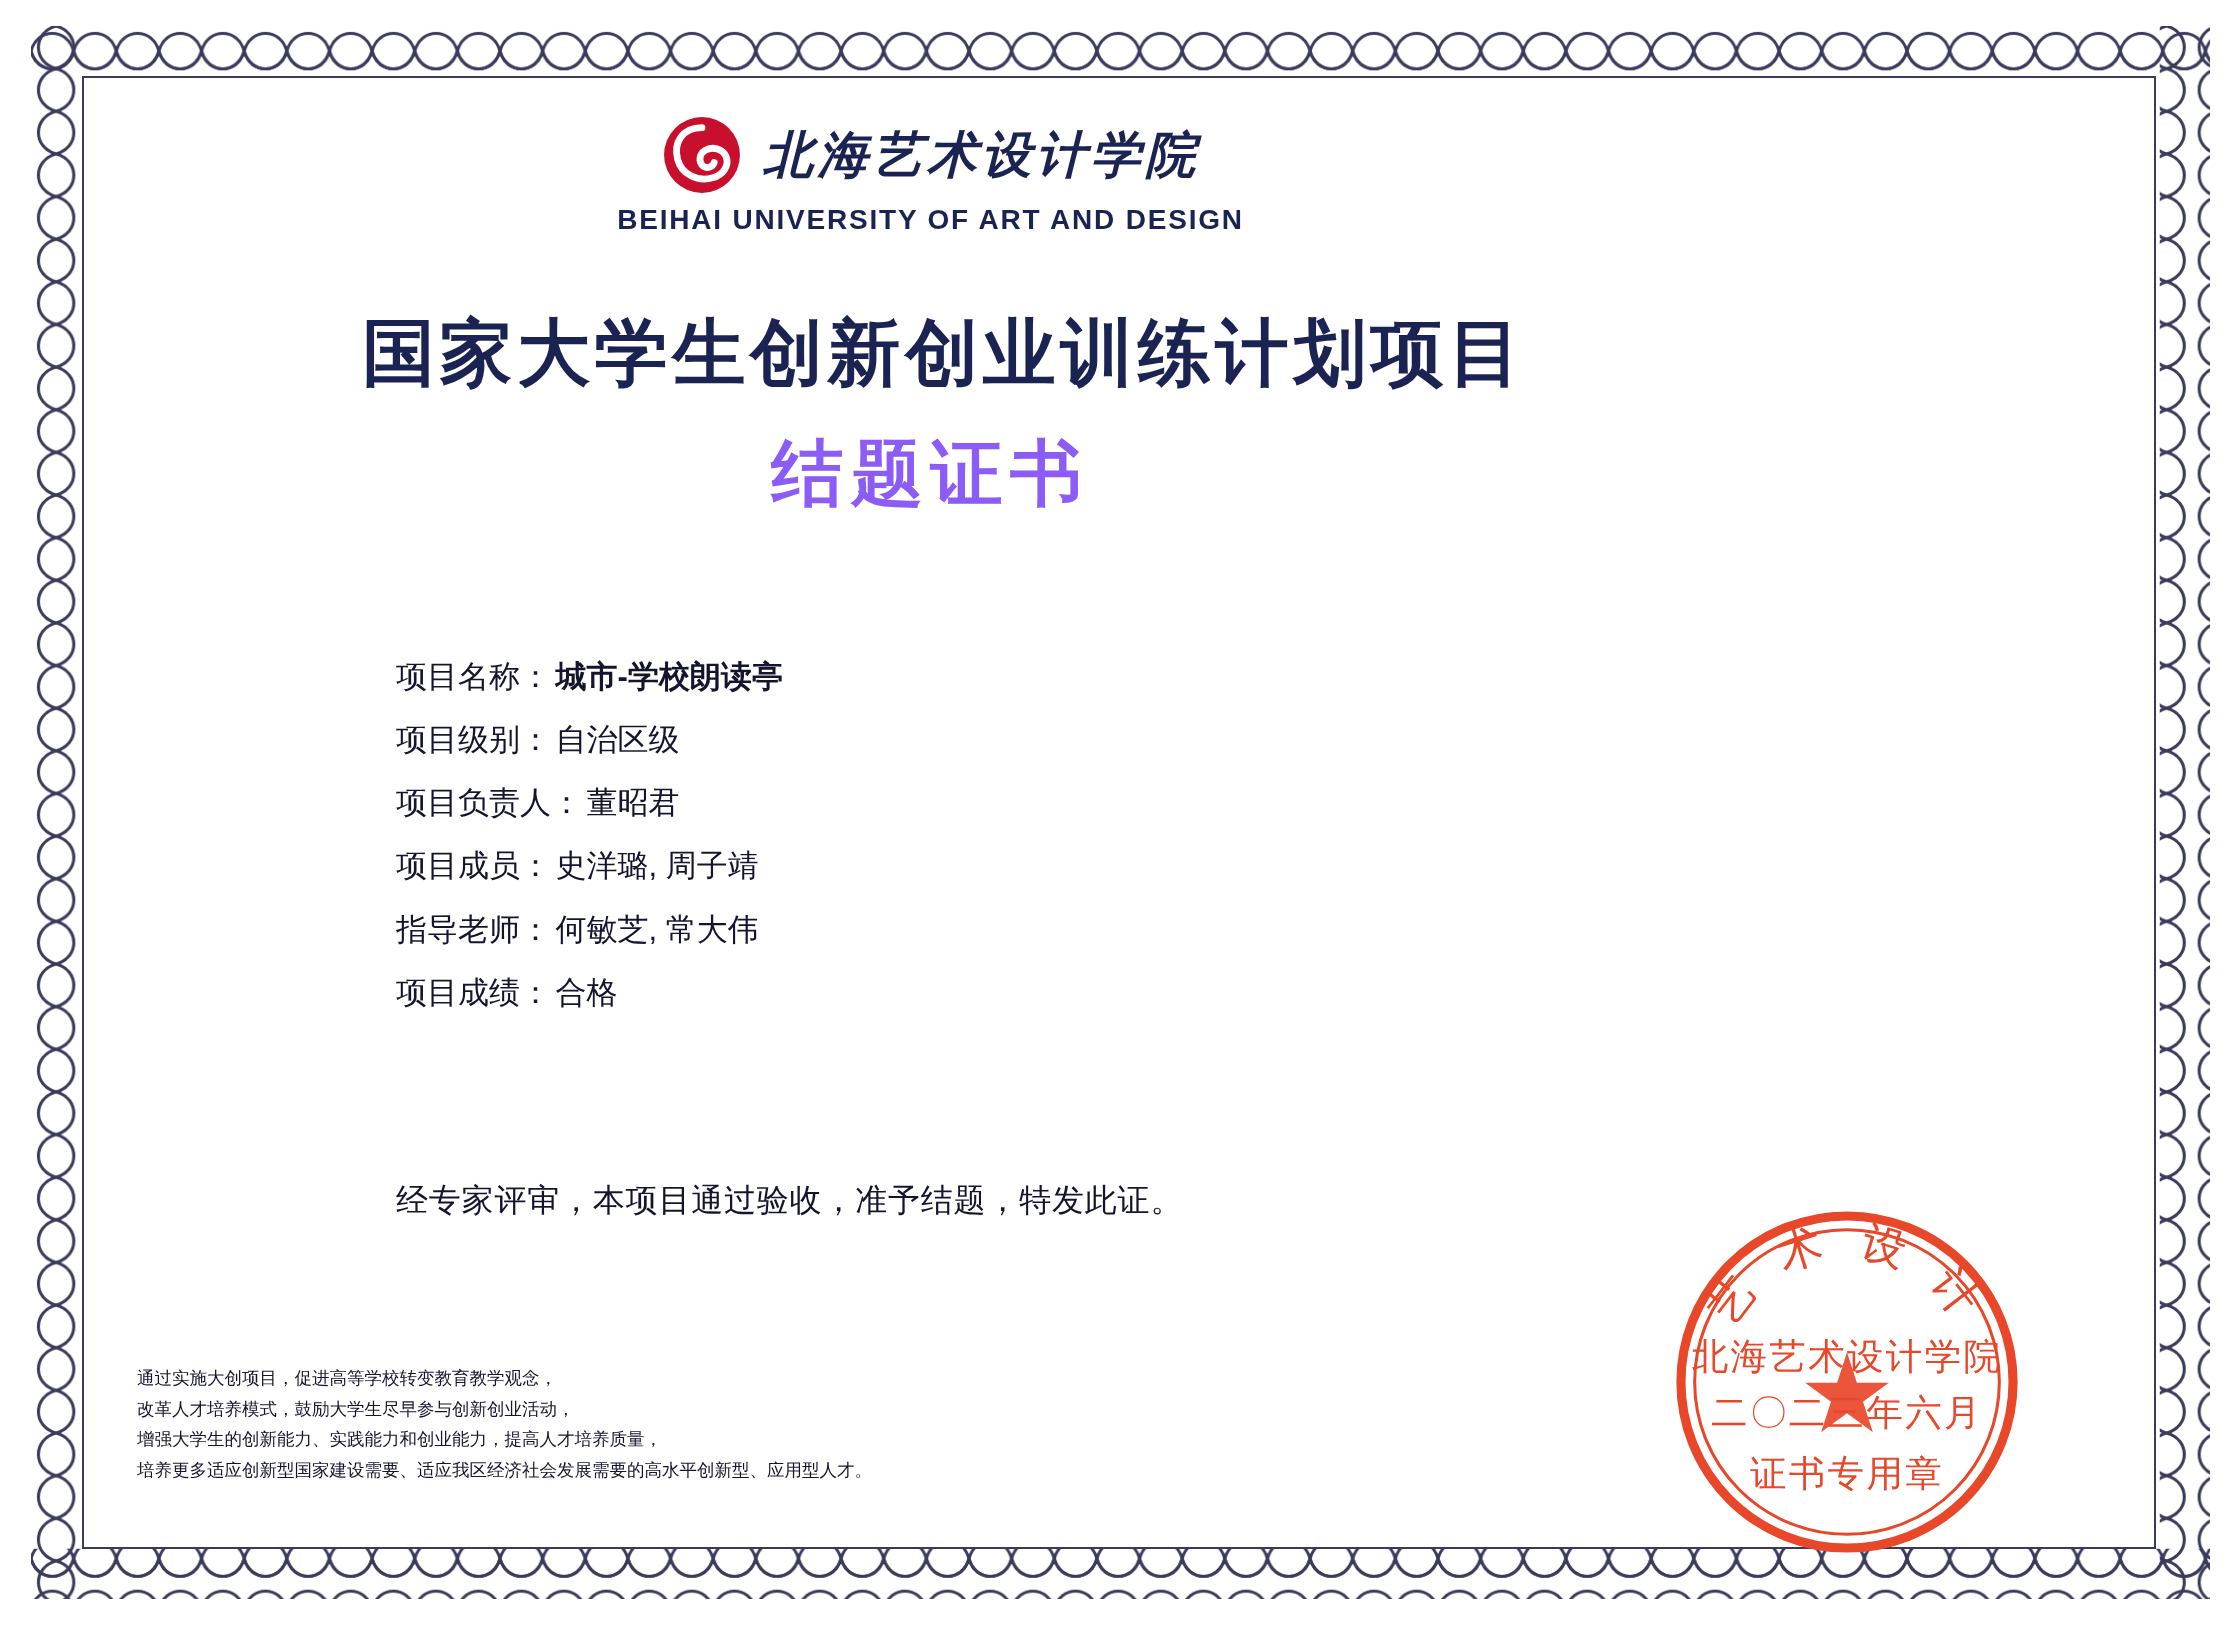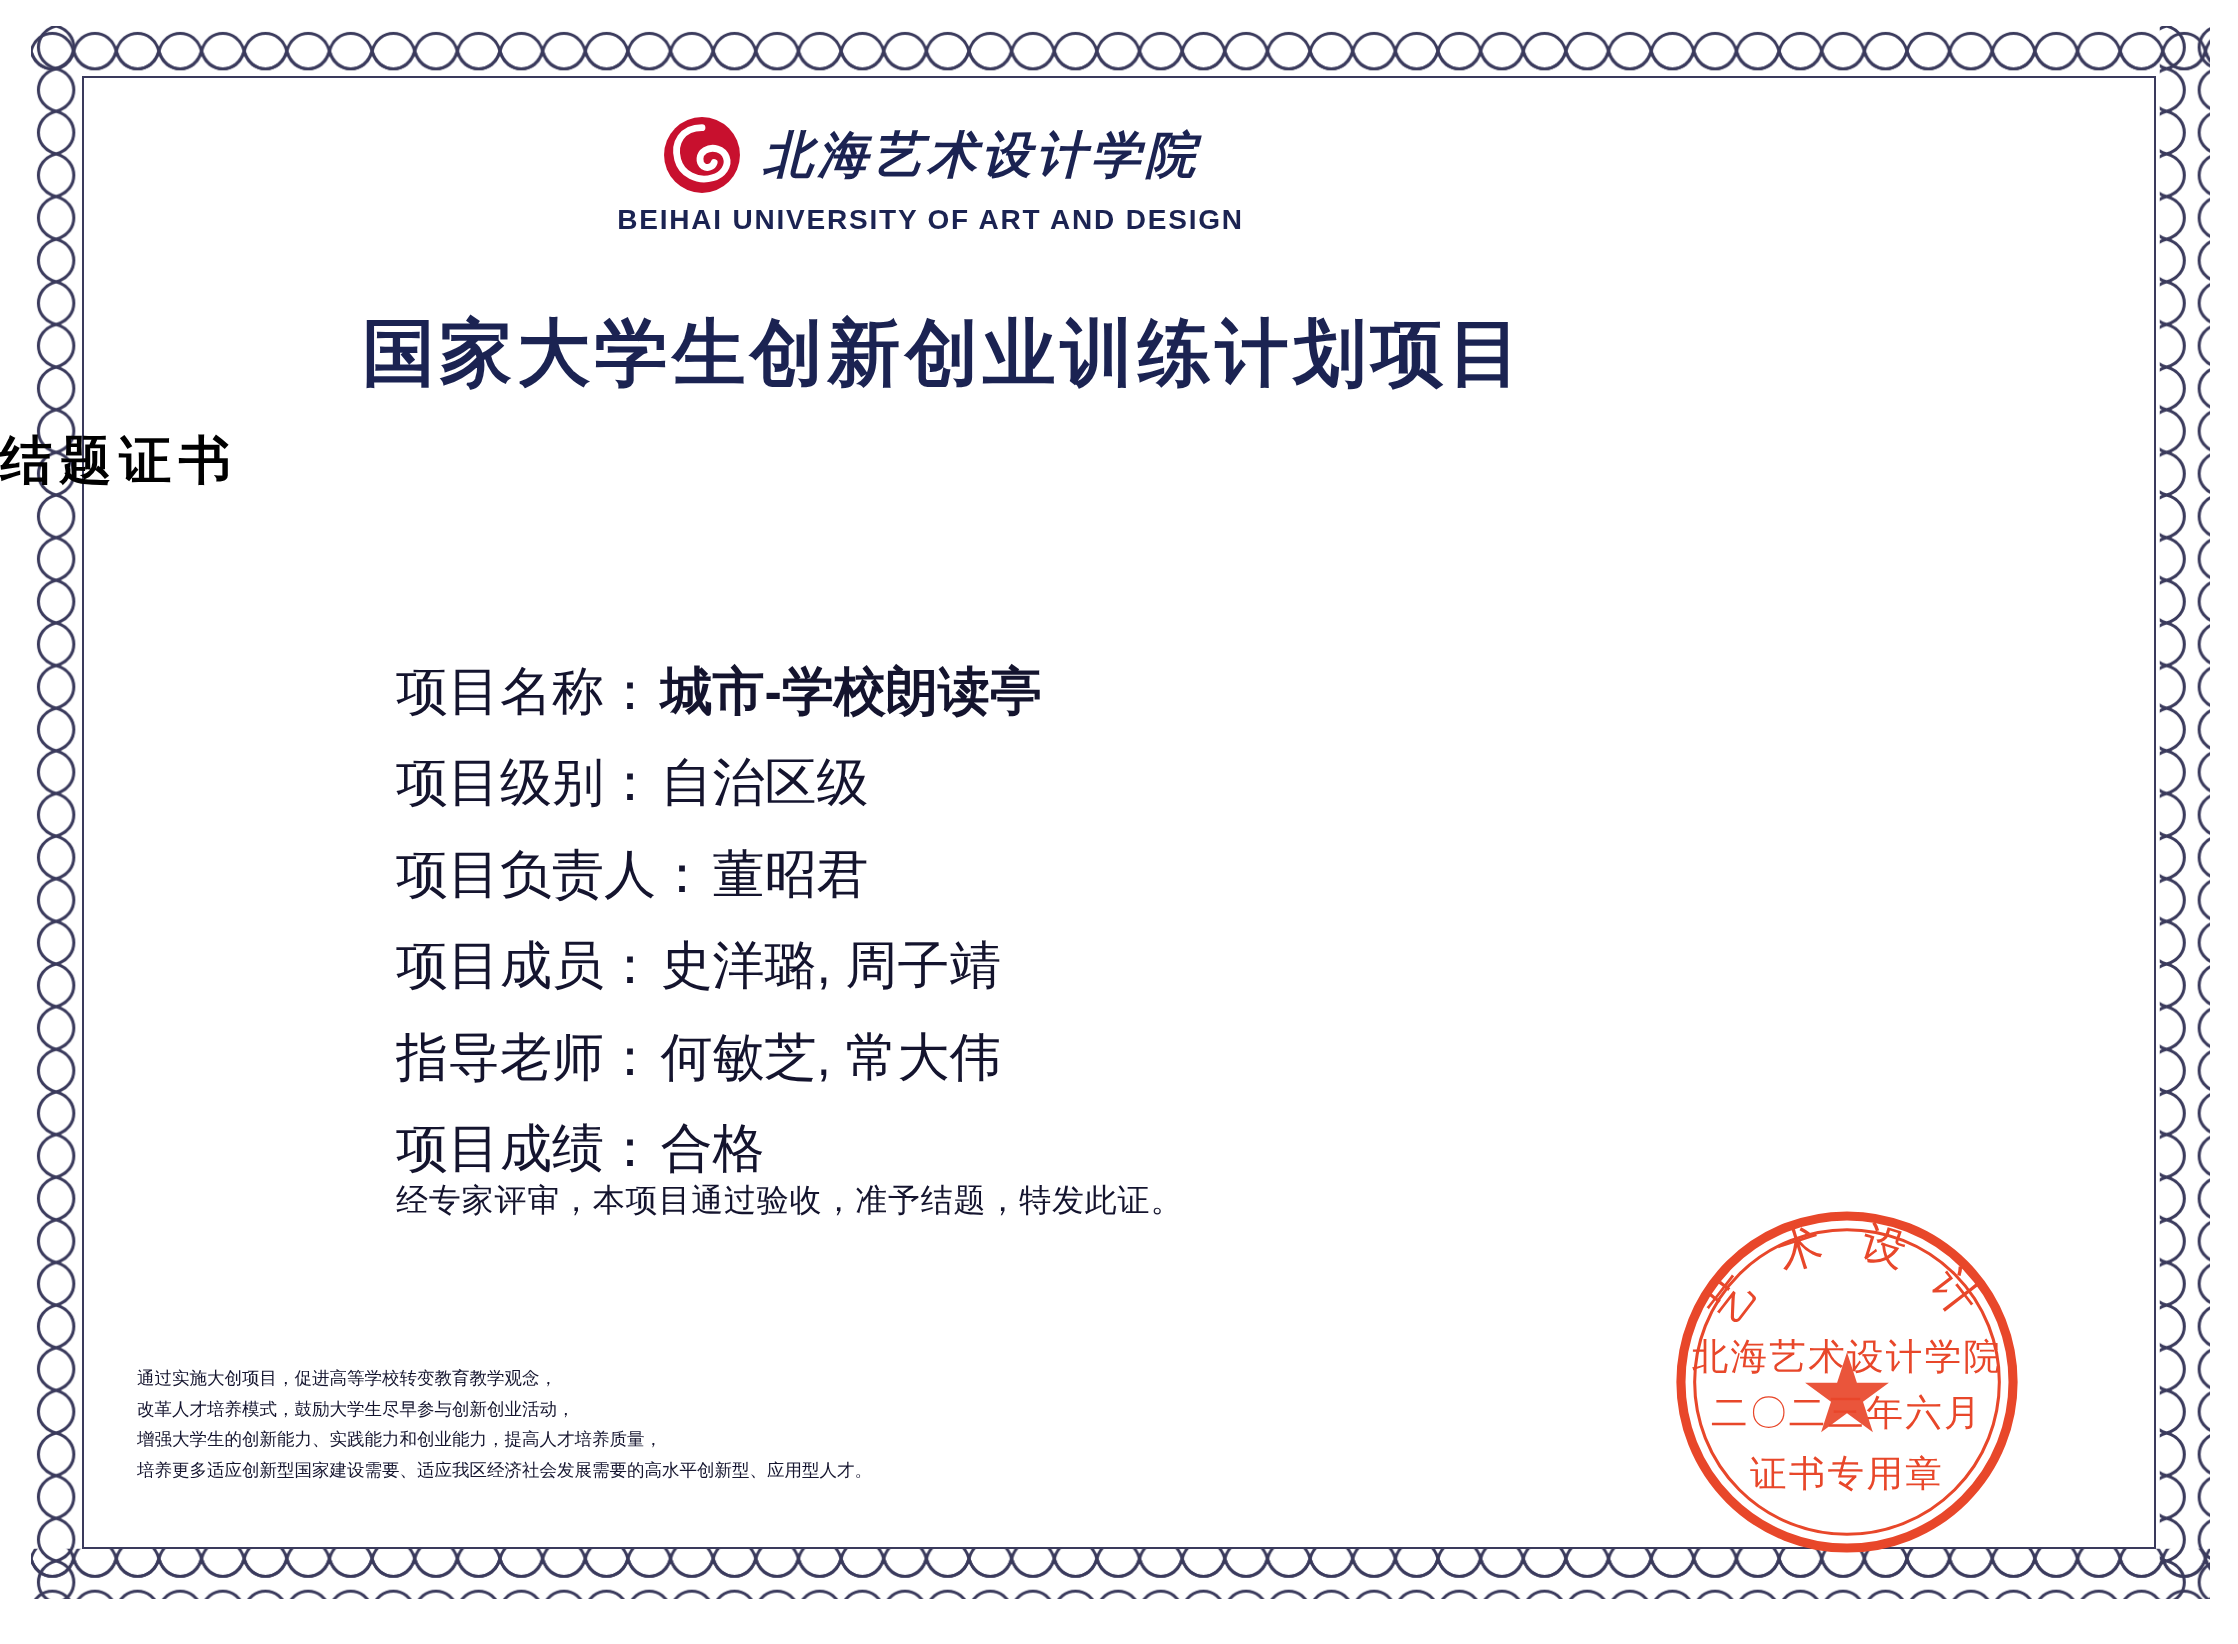--- a/index.html
+++ b/index.html
@@ -98,40 +98,40 @@
     font-weight: 700;
     color: #1b2352;
     letter-spacing: 4.6px;
     margin-left: 27px;
   }
   .title-sub {
     position: absolute;
     left: 0;
     right: 0;
     top: 426px;
-    text-align: left;
-    font-family: "Liberation Serif", "DejaVu Serif", serif;
-    font-size: 52px;
-    font-weight: 700;
-    color: #000000;
+    text-align: center;
+    font-family: "Liberation Serif", "DejaVu Serif", serif;
+    font-size: 72px;
+    font-weight: 700;
+    color: #8b5cf6;
     letter-spacing: 7.6px;
   }
 
   
   .fields {
     position: absolute;
     left: 396px;
     top: 656px;
     width: 1523px;
   }
   .field-row {
     display: flex;
     align-items: flex-start;
     margin-bottom: 21.3px;
-    font-size: 52px;
+    font-size: 31px;
     color: #14142e;
     line-height: 1.35;
   }
   .field-label {
     font-family: "Liberation Sans", sans-serif;
     font-weight: 400;
     color: #14142e;
     white-space: nowrap;
   }
   .field-value {

